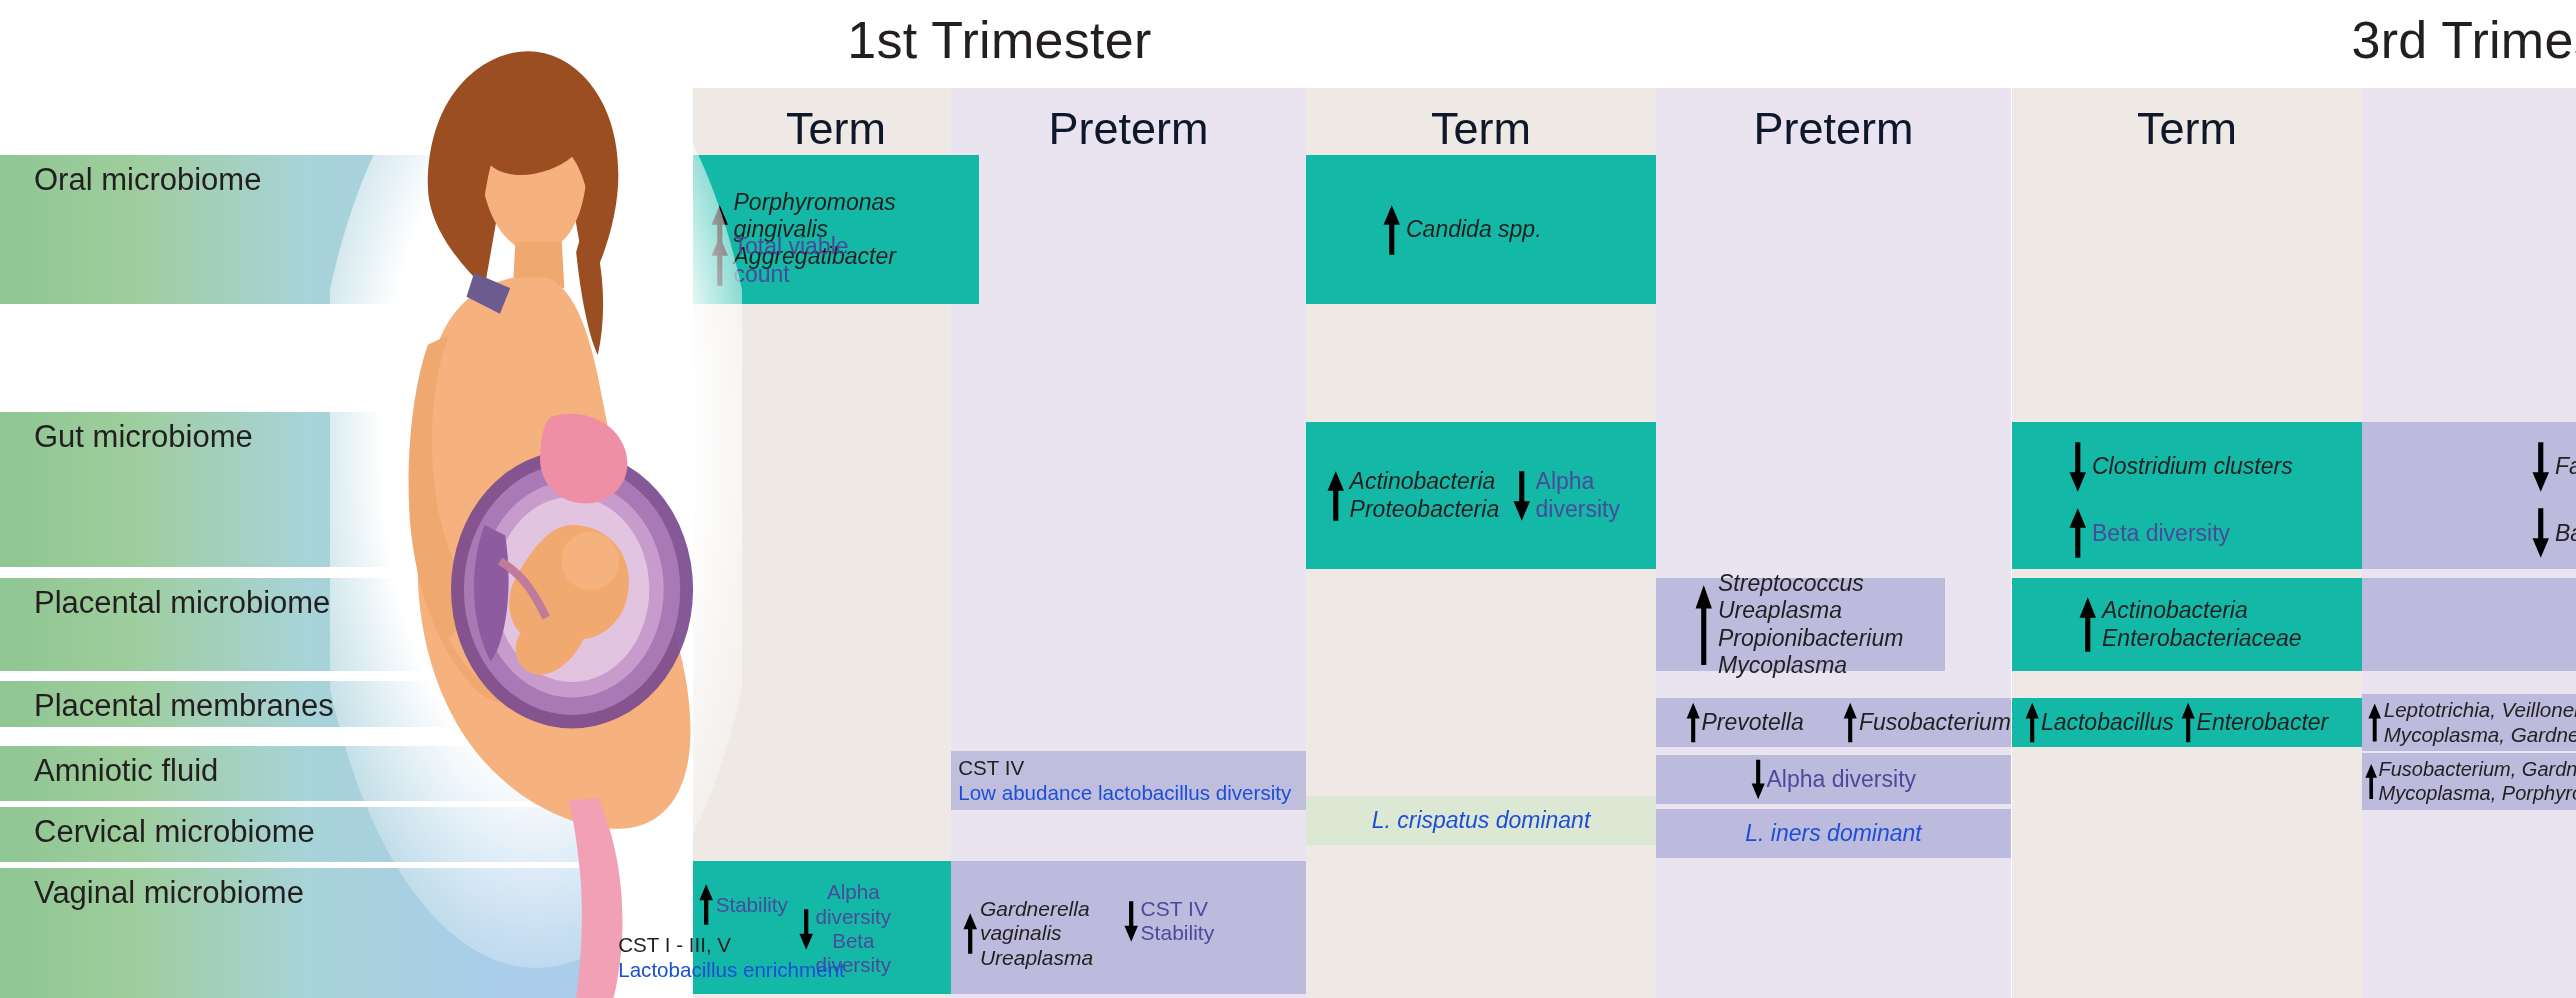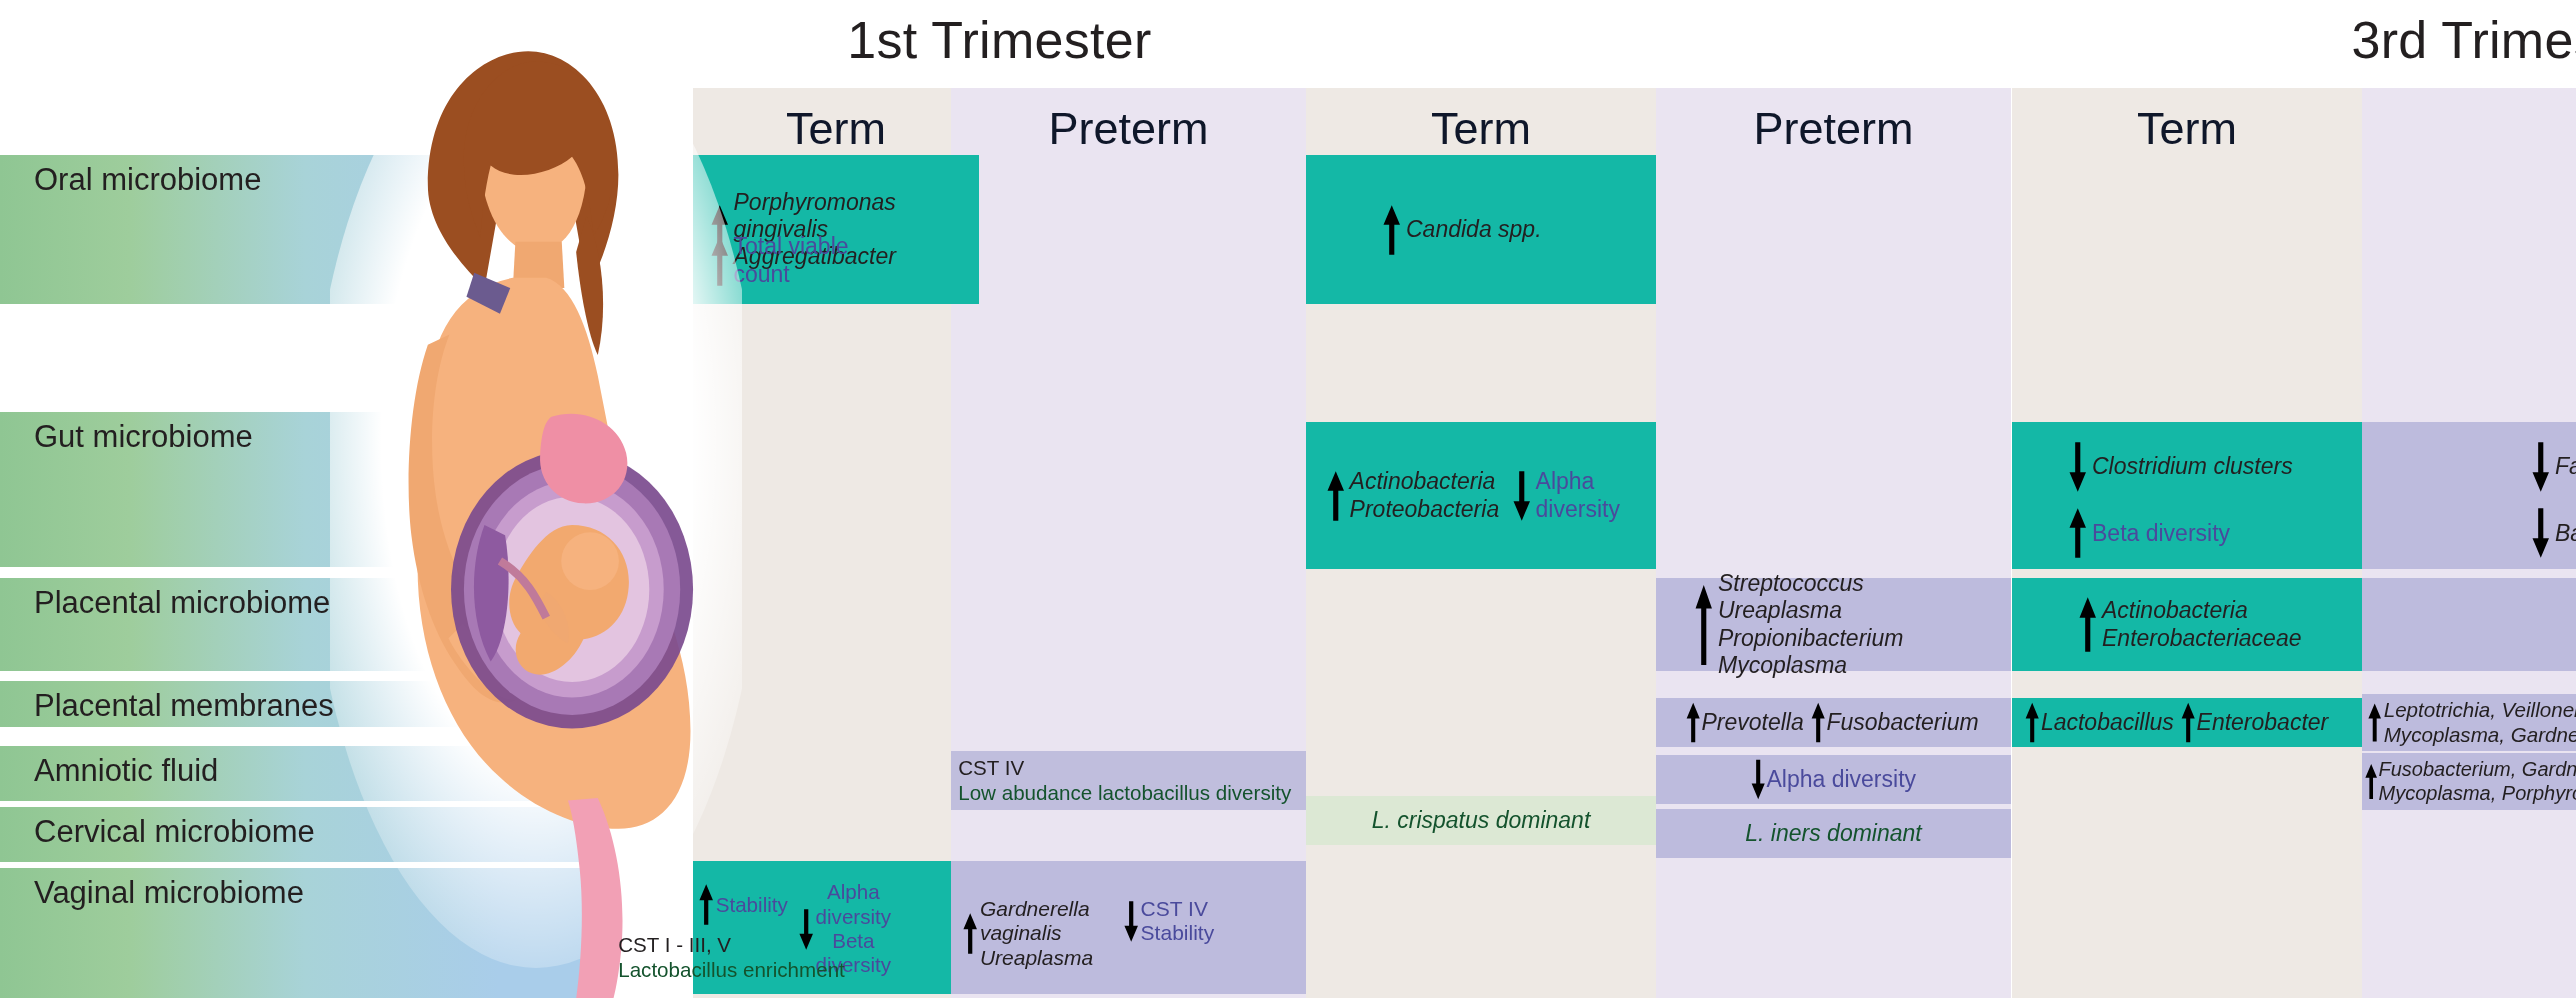--- a/index.html
+++ b/index.html
@@ -30,21 +30,21 @@
   .cell.purple{background:#bdbbdd;}
   .cell.lgreen{background:#dce8d4;}
   .cell.lpurple{background:#c0bedd;}
 
   .inner{display:flex;flex-wrap:nowrap;align-items:center;width:100%;}
   .grp{display:flex;align-items:center;}
   .arrow{flex:0 0 auto;width:23px;text-align:center;line-height:0;}
   .arrow svg{display:block;}
   .txt{font-size:23px;line-height:1.18;font-style:italic;color:#231f20;white-space:pre;}
   .txt.metric{font-style:normal;color:#4a4a9c;}
-  .plain{font-size:23px;line-height:1.2;color:#14532d;white-space:pre;}
+  .plain{font-size:23px;line-height:1.2;color:#1d4ed8;white-space:pre;}
   .plain.dark{color:#231f20;}
   .plain.ital{font-style:italic;}
 
   .center{justify-content:center;}
   .pad{padding-left:17.5px;}
 
   
   #figure{position:absolute;left:330px;top:46px;width:412px;height:958px;}
 </style>
 </head>
@@ -190,21 +190,21 @@
         <span class="arrow">
             <svg width="17.5" height="52" viewBox="0 0 34 100">
               <polygon points="17,98 33,60 22,60 22,2 12,2 12,60 1,60" fill="#000"></polygon>
             </svg>
           </span>
         <span class="txt">Bacteroides</span>
       </div>
     </div>
   </div>
 
-  <div class="cell purple" style="left:1656px;top:578px;width:355px;height:93px;">
+  <div class="cell purple" style="left:1656px;top:578px;width:289px;height:93px;">
     <div class="inner" style="padding-left:39px;">
       <div class="grp">
         <span class="arrow">
             <svg width="17.5" height="82" viewBox="0 0 34 160">
               <polygon points="17,2 33,48 22,48 22,158 12,158 12,48 1,48" fill="#000"></polygon>
             </svg>
           </span>
         <span class="txt">Streptococcus
 Ureaplasma
 Propionibacterium
@@ -227,21 +227,21 @@
     </div>
   </div>
 
   <div class="cell purple" style="left:2362px;top:578px;width:639px;height:93px;">
     <div class="inner center">
       
     </div>
   </div>
 
   <div class="cell purple" style="left:1656px;top:698px;width:355px;height:49px;">
-    <div class="inner" style="padding-left:30px;">
+    <div class="inner" style="padding-left:30px;justify-content:space-between;">
       <div class="grp">
         <span class="arrow" style="width:15.5px;">
             <svg width="14.4" height="41" viewBox="0 0 34 100">
               <polygon points="17,2 33,40 22,40 22,98 12,98 12,40 1,40" fill="#000"></polygon>
             </svg>
           </span>
         <span class="txt">Prevotella</span>
       </div>
       <div class="grp" style="margin-left:7.2px;">
         <span class="arrow" style="width:15.5px;">

